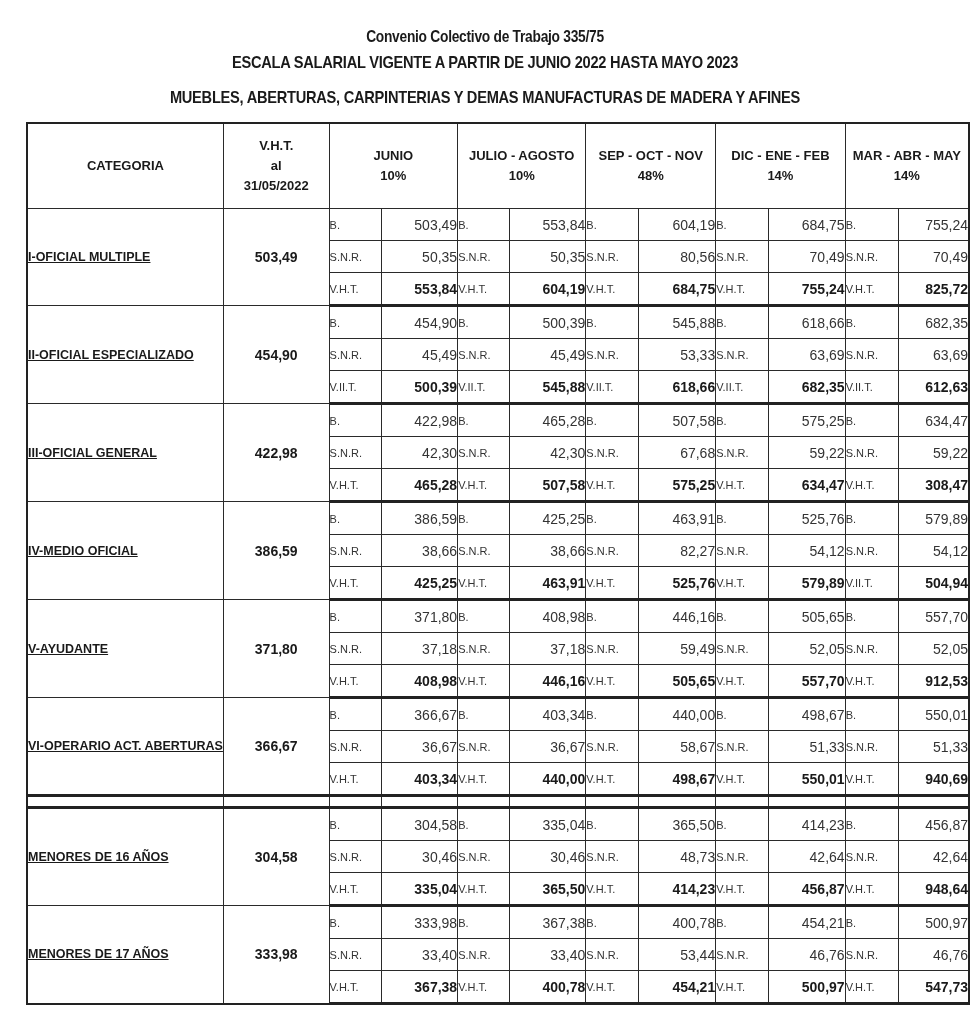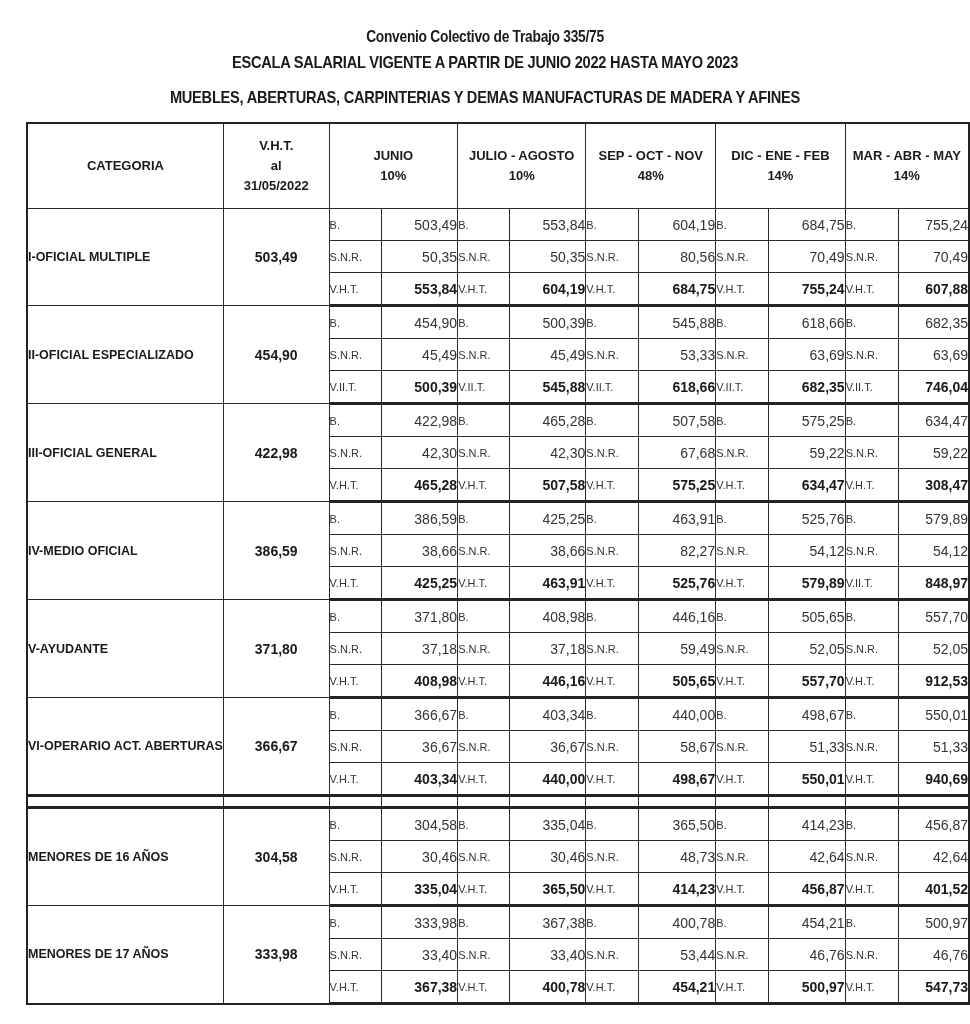--- a/index.html
+++ b/index.html
@@ -25,20 +25,21 @@
   th.hdr {
     height: 84px; font-size: 13px; font-weight: bold; text-align: center; line-height: 20px;
     border-bottom: 3px solid #222;
     border-right: 2.5px solid #222;
   }
   th.hdr span { display: block; }
   td.cat {
     font-size: 12.5px; font-weight: bold; text-align: left; padding-left: 2px;
     white-space: normal; line-height: 20px;
     border-right: 2.5px solid #222;
+    text-decoration: underline;
   }
   td.base {
     font-size: 14px; font-weight: bold; text-align: center;
     border-right: 2.5px solid #222;
   }
   td.lbl {
     font-size: 11px; text-align: left; padding-left: 2px; height: 31px; color: #333;
   }
   td.val {
     font-size: 14px; text-align: right; padding-right: 2px; color: #333;
@@ -132,21 +133,21 @@
       <tr class="vht grp-end">
         <td class="lbl">V.H.T.</td>
         <td class="val">553,84</td>
         <td class="lbl">V.H.T.</td>
         <td class="val">604,19</td>
         <td class="lbl">V.H.T.</td>
         <td class="val">684,75</td>
         <td class="lbl">V.H.T.</td>
         <td class="val">755,24</td>
         <td class="lbl">V.H.T.</td>
-        <td class="val">607,88</td>
+        <td class="val">825,72</td>
       </tr>
       <tr>
         <td class="cat" rowspan="3">II-OFICIAL ESPECIALIZADO</td>
         <td class="base" rowspan="3">454,90</td>
         <td class="lbl">B.</td>
         <td class="val">454,90</td>
         <td class="lbl">B.</td>
         <td class="val">500,39</td>
         <td class="lbl">B.</td>
         <td class="val">545,88</td>
@@ -170,21 +171,21 @@
       <tr class="vht grp-end">
         <td class="lbl">V.II.T.</td>
         <td class="val">500,39</td>
         <td class="lbl">V.II.T.</td>
         <td class="val">545,88</td>
         <td class="lbl">V.II.T.</td>
         <td class="val">618,66</td>
         <td class="lbl">V.II.T.</td>
         <td class="val">682,35</td>
         <td class="lbl">V.II.T.</td>
-        <td class="val">746,04</td>
+        <td class="val">612,63</td>
       </tr>
       <tr>
         <td class="cat" rowspan="3">III-OFICIAL GENERAL</td>
         <td class="base" rowspan="3">422,98</td>
         <td class="lbl">B.</td>
         <td class="val">422,98</td>
         <td class="lbl">B.</td>
         <td class="val">465,28</td>
         <td class="lbl">B.</td>
         <td class="val">507,58</td>
@@ -246,21 +247,21 @@
       <tr class="vht grp-end">
         <td class="lbl">V.H.T.</td>
         <td class="val">425,25</td>
         <td class="lbl">V.H.T.</td>
         <td class="val">463,91</td>
         <td class="lbl">V.H.T.</td>
         <td class="val">525,76</td>
         <td class="lbl">V.H.T.</td>
         <td class="val">579,89</td>
         <td class="lbl">V.II.T.</td>
-        <td class="val">848,97</td>
+        <td class="val">504,94</td>
       </tr>
       <tr>
         <td class="cat" rowspan="3">V-AYUDANTE</td>
         <td class="base" rowspan="3">371,80</td>
         <td class="lbl">B.</td>
         <td class="val">371,80</td>
         <td class="lbl">B.</td>
         <td class="val">408,98</td>
         <td class="lbl">B.</td>
         <td class="val">446,16</td>
@@ -374,21 +375,21 @@
       <tr class="vht grp-end">
         <td class="lbl">V.H.T.</td>
         <td class="val">335,04</td>
         <td class="lbl">V.H.T.</td>
         <td class="val">365,50</td>
         <td class="lbl">V.H.T.</td>
         <td class="val">414,23</td>
         <td class="lbl">V.H.T.</td>
         <td class="val">456,87</td>
         <td class="lbl">V.H.T.</td>
-        <td class="val">401,52</td>
+        <td class="val">948,64</td>
       </tr>
       <tr>
         <td class="cat" rowspan="3">MENORES DE 17 AÑOS</td>
         <td class="base" rowspan="3">333,98</td>
         <td class="lbl">B.</td>
         <td class="val">333,98</td>
         <td class="lbl">B.</td>
         <td class="val">367,38</td>
         <td class="lbl">B.</td>
         <td class="val">400,78</td>

